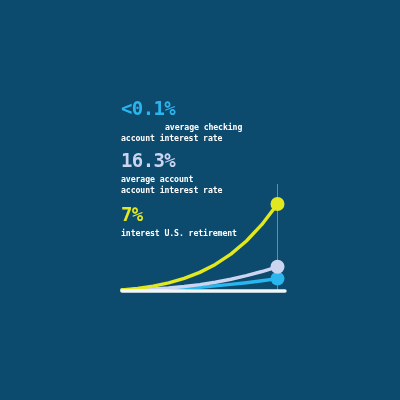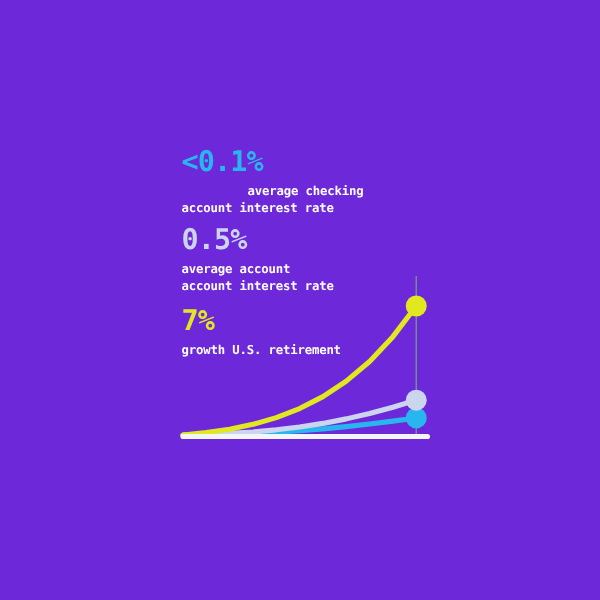--- a/index.html
+++ b/index.html
@@ -48,37 +48,37 @@
     position: absolute;
     left: 0;
     top: 0;
     width: 400px;
     height: 400px;
   }
 </style>
 </head>
 <body>
 
-<div id="infographic" style="background: #6d28d9;">
+<div id="infographic" style="background: #0c4a6e;">
 
   <div class="stat-block" id="stat-checking">
     <div class="stat-value" style="color: rgb(41, 182, 239);">&lt;0.1%</div>
     <div class="stat-label" style="color: rgb(255, 255, 255); padding-left: 44px;">average checking</div>
     <div class="stat-label" style="color: rgb(255, 255, 255);">account interest rate</div>
   </div>
 
   <div class="stat-block" id="stat-savings">
-    <div class="stat-value" style="color: rgb(204, 213, 239);">0.5%</div>
+    <div class="stat-value" style="color: rgb(204, 213, 239);">16.3%</div>
     <div class="stat-label" style="color: rgb(255, 255, 255);">average account</div>
     <div class="stat-label" style="color: rgb(255, 255, 255);">account interest rate</div>
   </div>
 
   <div class="stat-block" id="stat-retire">
     <div class="stat-value" style="color: rgb(226, 232, 31);">7%</div>
-    <div class="stat-label" style="color: rgb(255, 255, 255);">growth U.S. retirement</div>
+    <div class="stat-label" style="color: rgb(255, 255, 255);">interest U.S. retirement</div>
   </div>
 
   <svg id="chart-svg" viewBox="0 0 400 400">
     <g id="axis-layer">
       <line id="vertical-axis" x1="277.5" y1="184" x2="277.5" y2="291" stroke="#6f8c95" stroke-width="1"></line>
     </g>
     <g id="curve-layer">
         <path d="M122.00 290.00 L137.55 289.79 L153.10 289.46 L168.65 288.93 L184.20 288.17 L199.75 287.20 L215.30 285.92 L230.85 284.41 L246.40 282.69 L261.95 280.75 L277.50 278.61" fill="none" stroke="#29b6ef" stroke-width="3.4" stroke-linecap="round" stroke-linejoin="round"></path>
         <path d="M122.00 290.00 L137.55 289.57 L153.10 288.93 L168.65 287.96 L184.20 286.56 L199.75 284.63 L215.30 282.26 L230.85 279.25 L246.40 275.70 L261.95 271.51 L277.50 266.78" fill="none" stroke="#ccd5ef" stroke-width="3.4" stroke-linecap="round" stroke-linejoin="round"></path>
         <path d="M122.00 290.00 L137.55 288.39 L153.10 286.13 L168.65 282.90 L184.20 278.39 L199.75 272.37 L215.30 264.42 L230.85 254.09 L246.40 240.98 L261.95 224.43 L277.50 204.00" fill="none" stroke="#e2e81f" stroke-width="3.4" stroke-linecap="round" stroke-linejoin="round"></path>

